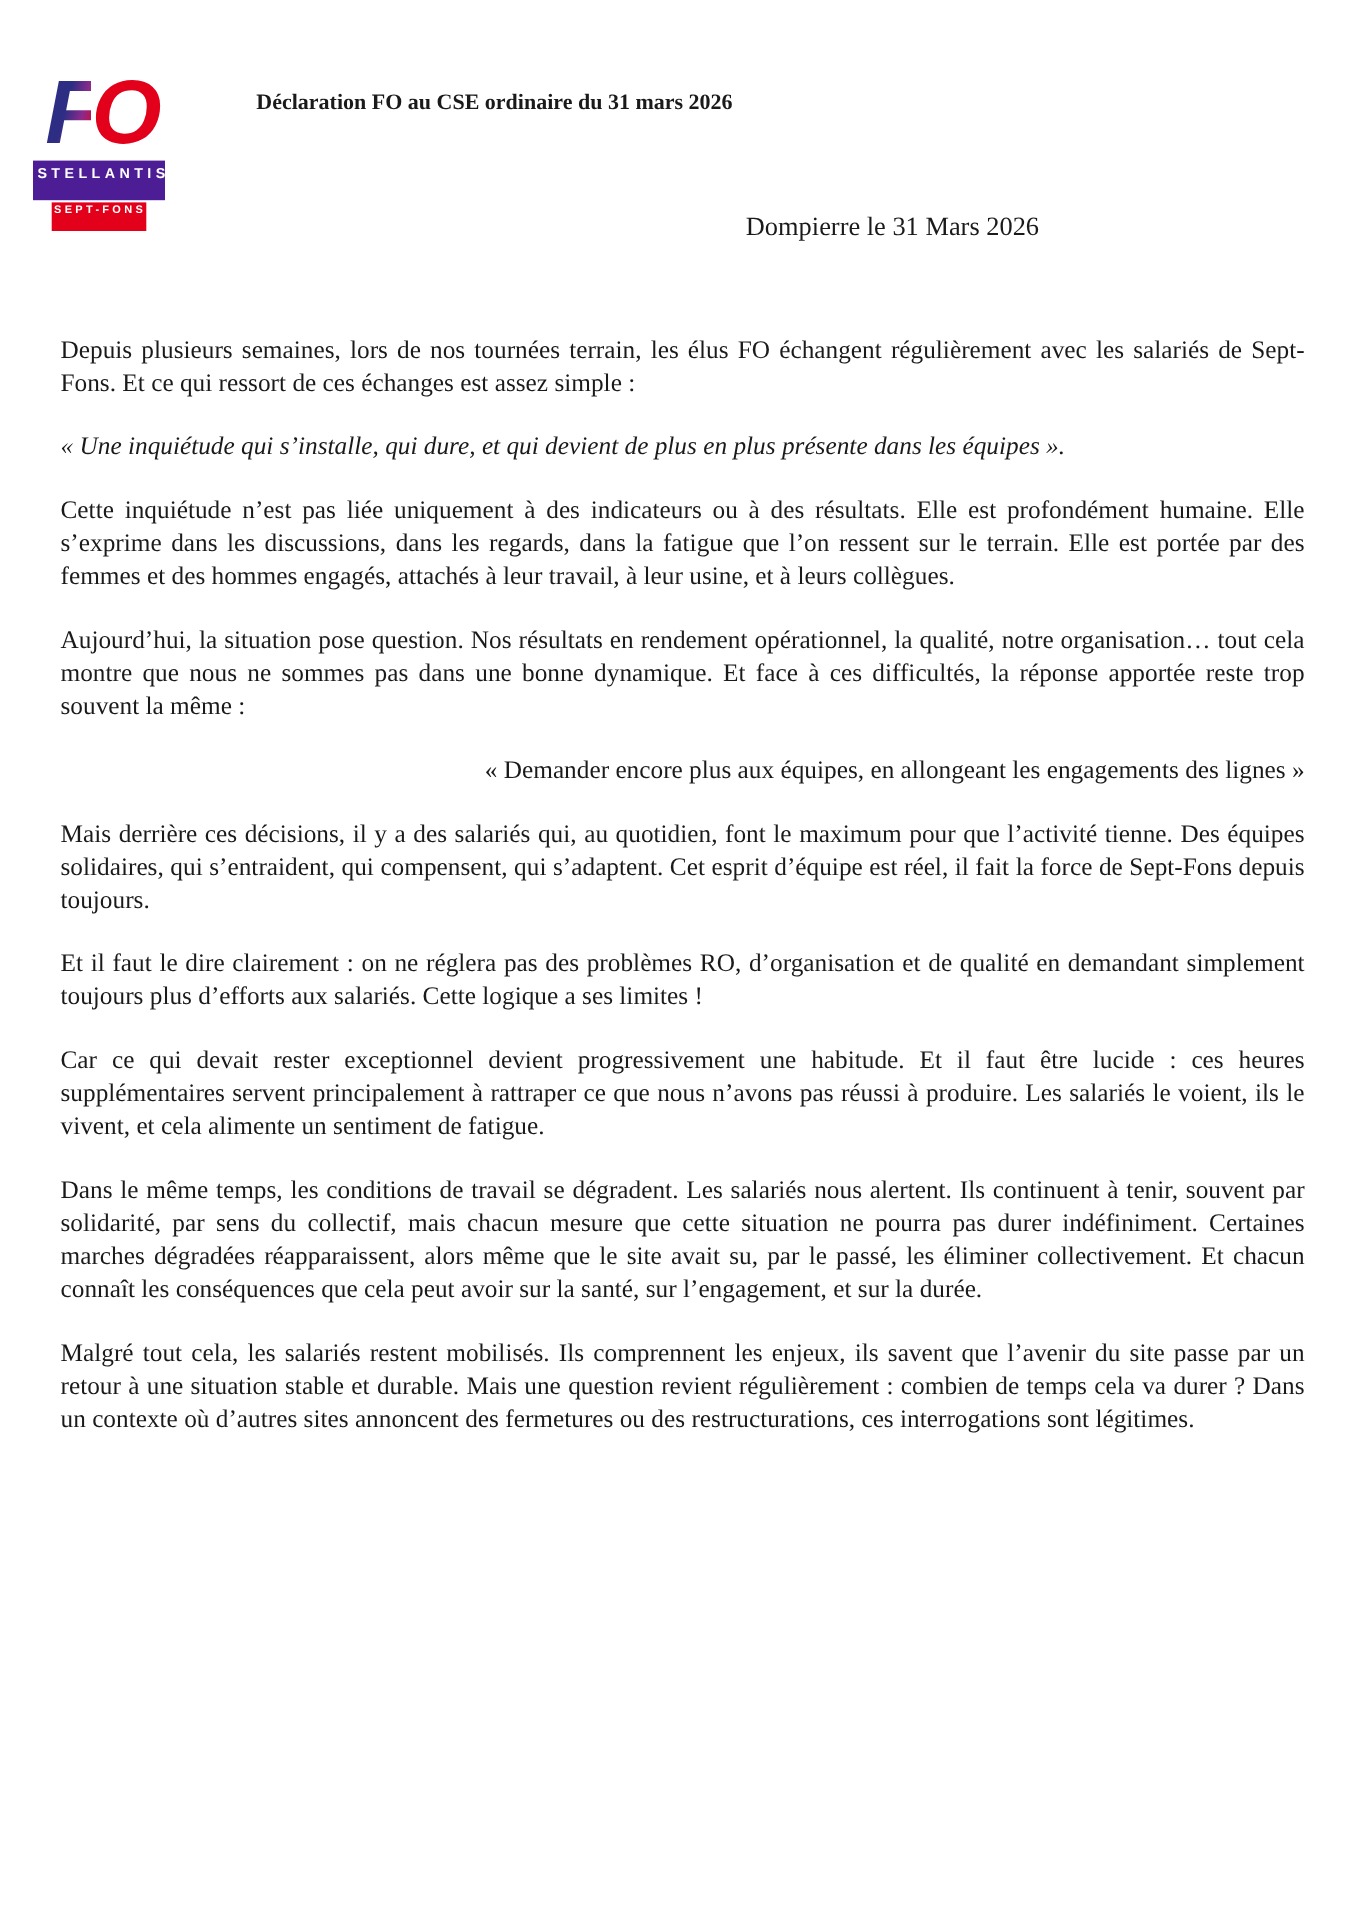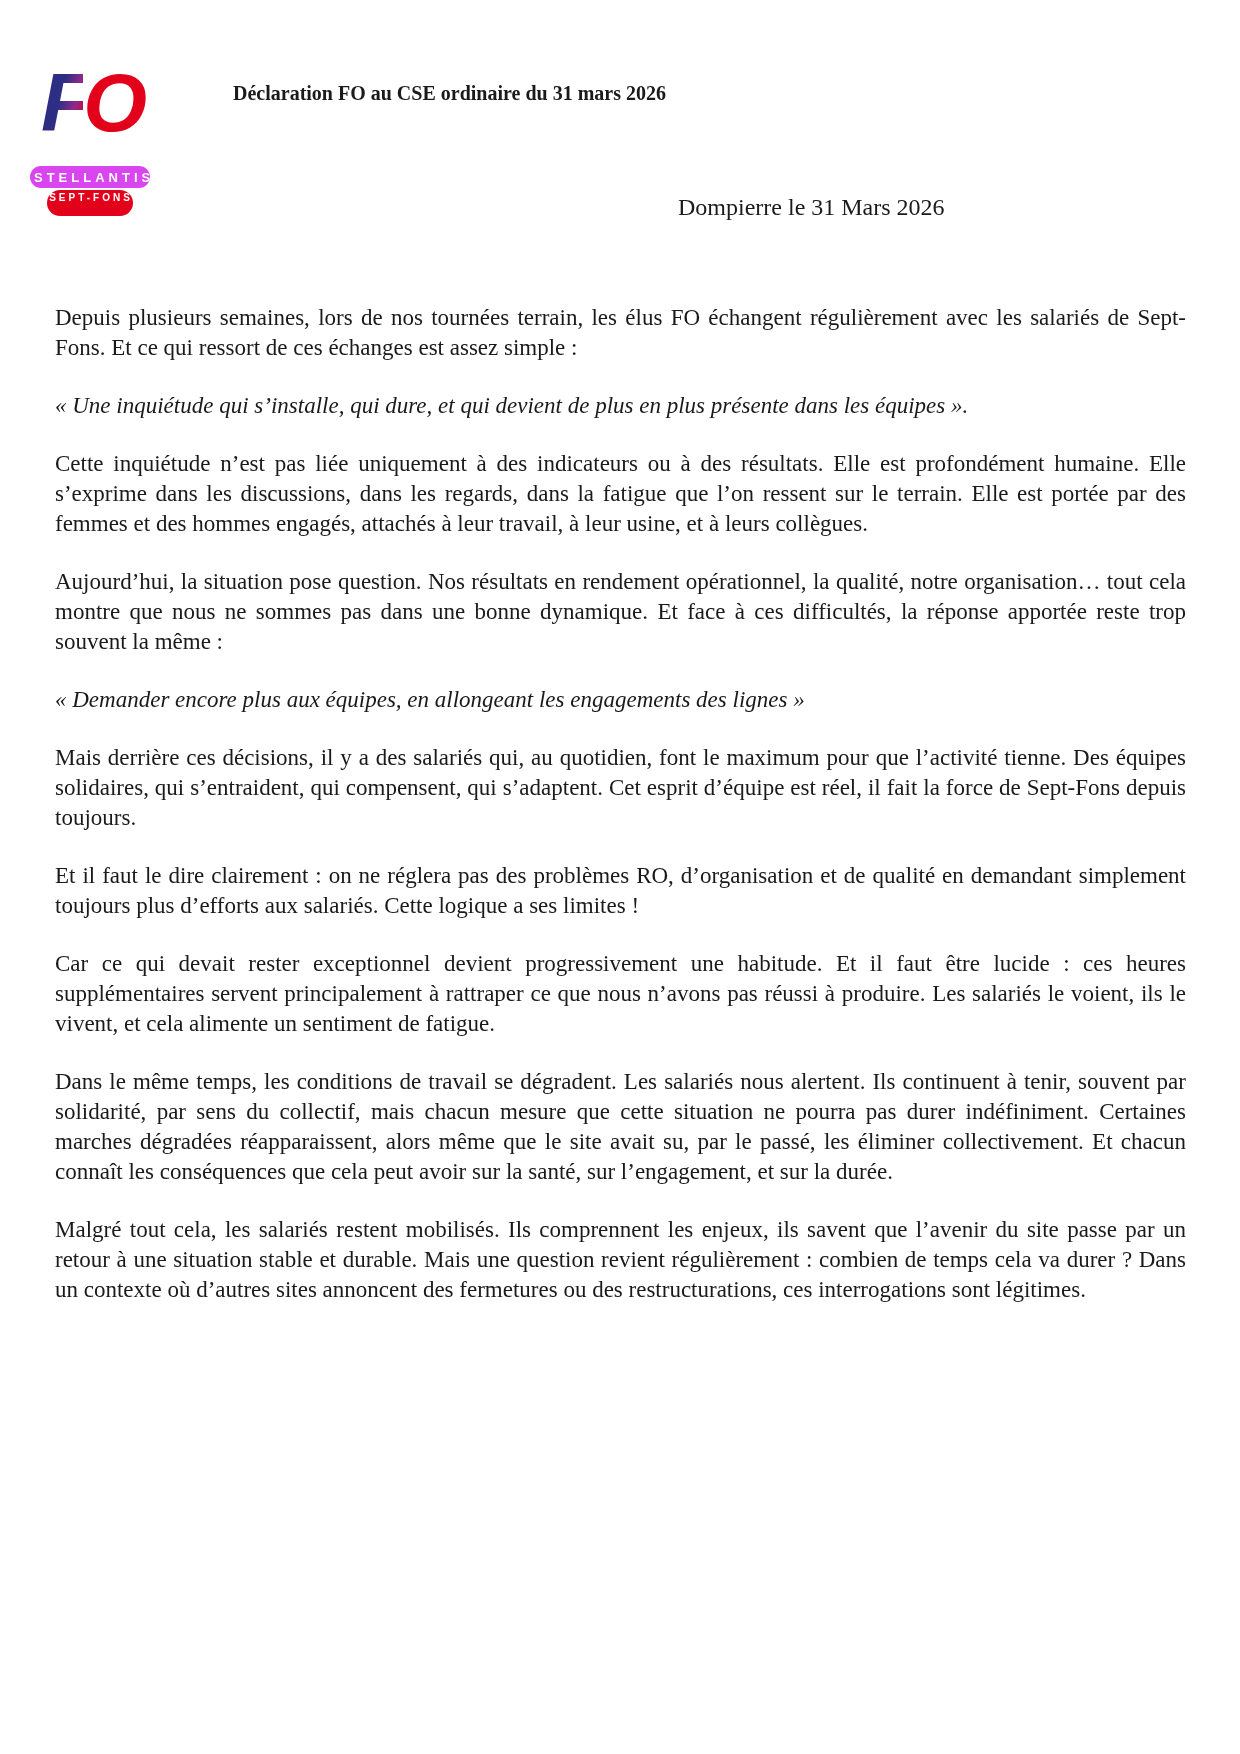--- a/index.html
+++ b/index.html
@@ -1,15 +1,15 @@
 <!DOCTYPE html>
 <html><head>
 <meta charset="utf-8">
 <style>
-  * { margin: 0; padding: 0; box-sizing: border-box; border-radius: 18px; }
+  * { margin: 0; padding: 0; box-sizing: border-box; }
   html, body { background: #ffffff; }
   .page {
     position: relative;
     width: 1240px;
     height: 1754px;
     background: #ffffff;
     font-family: "Liberation Serif", serif;
     color: #1a1a1a;
     overflow: hidden;
   }
@@ -32,28 +32,28 @@
     white-space: nowrap;
   }
   .logo-f {
     background: linear-gradient(105deg, #2d2e83 45%, #8c2a8c 70%, #e2001a 95%);
     -webkit-background-clip: text;
     background-clip: text;
     color: transparent;
   }
   .logo-o { color: #e2001a; }
   .logo-stellantis {
-    margin-top: 20px;
-    background: #d946ef;
+    margin-top: 0;
+    background: #4c1d95;
     color: #ffffff;
     font-family: "Liberation Sans", sans-serif;
     font-weight: bold;
     font-size: 13px;
     letter-spacing: 4px;
-    padding: 4px 2px 3px 4px;
+    padding: 4px 2px 17px 4px;
   }
   .logo-site {
     width: 72%;
     margin: 2px auto 0;
     background: #e2001a;
     color: #ffffff;
     font-family: "Liberation Sans", sans-serif;
     font-weight: bold;
     font-size: 10px;
     letter-spacing: 3px;
@@ -86,22 +86,21 @@
   .content p {
     font-size: 23px;
     line-height: 30px;
     text-align: justify;
     margin-bottom: 28px;
   }
   .content p.quote {
     font-style: italic;
   }
   .content p.quote-center {
-    font-style: italic;
-    text-align: left;
+    text-align: right;
   }
 </style>
 </head>
 <body>
 
 <div class="page">
 
   <div class="logo">
     <div class="logo-fo"><span class="logo-f">F</span><span class="logo-o">O</span></div>
     <div class="logo-stellantis">STELLANTIS</div>

